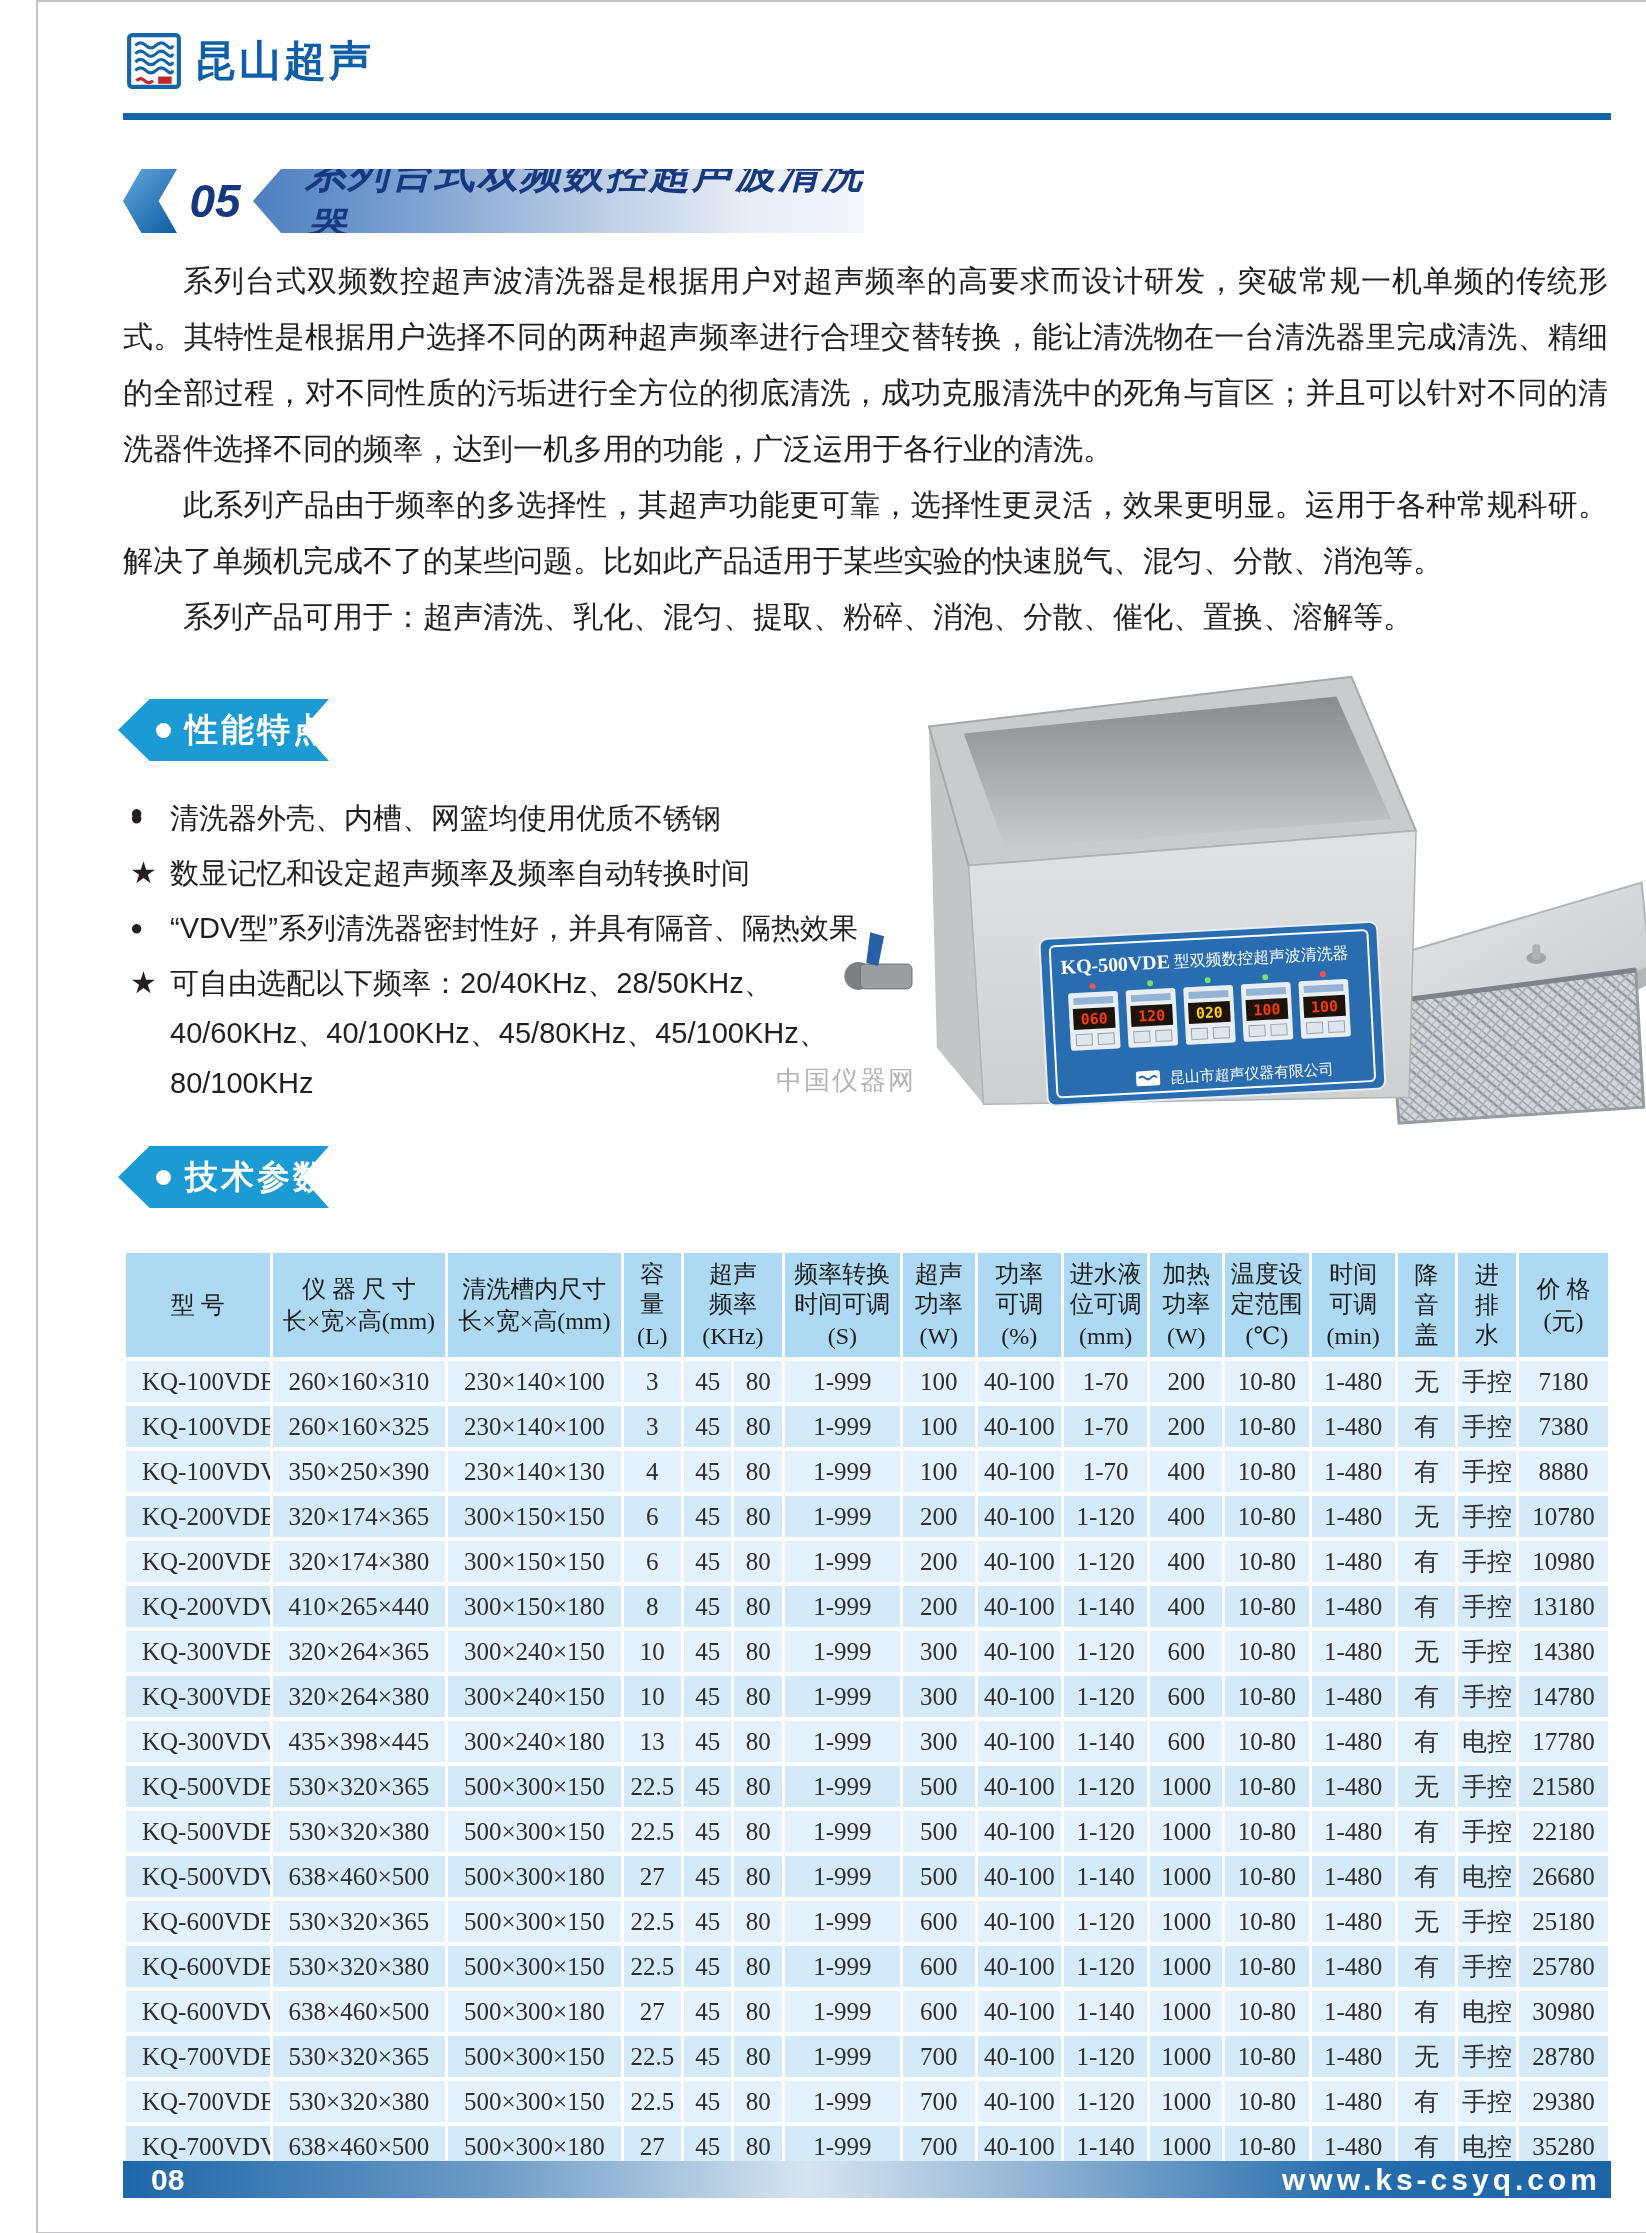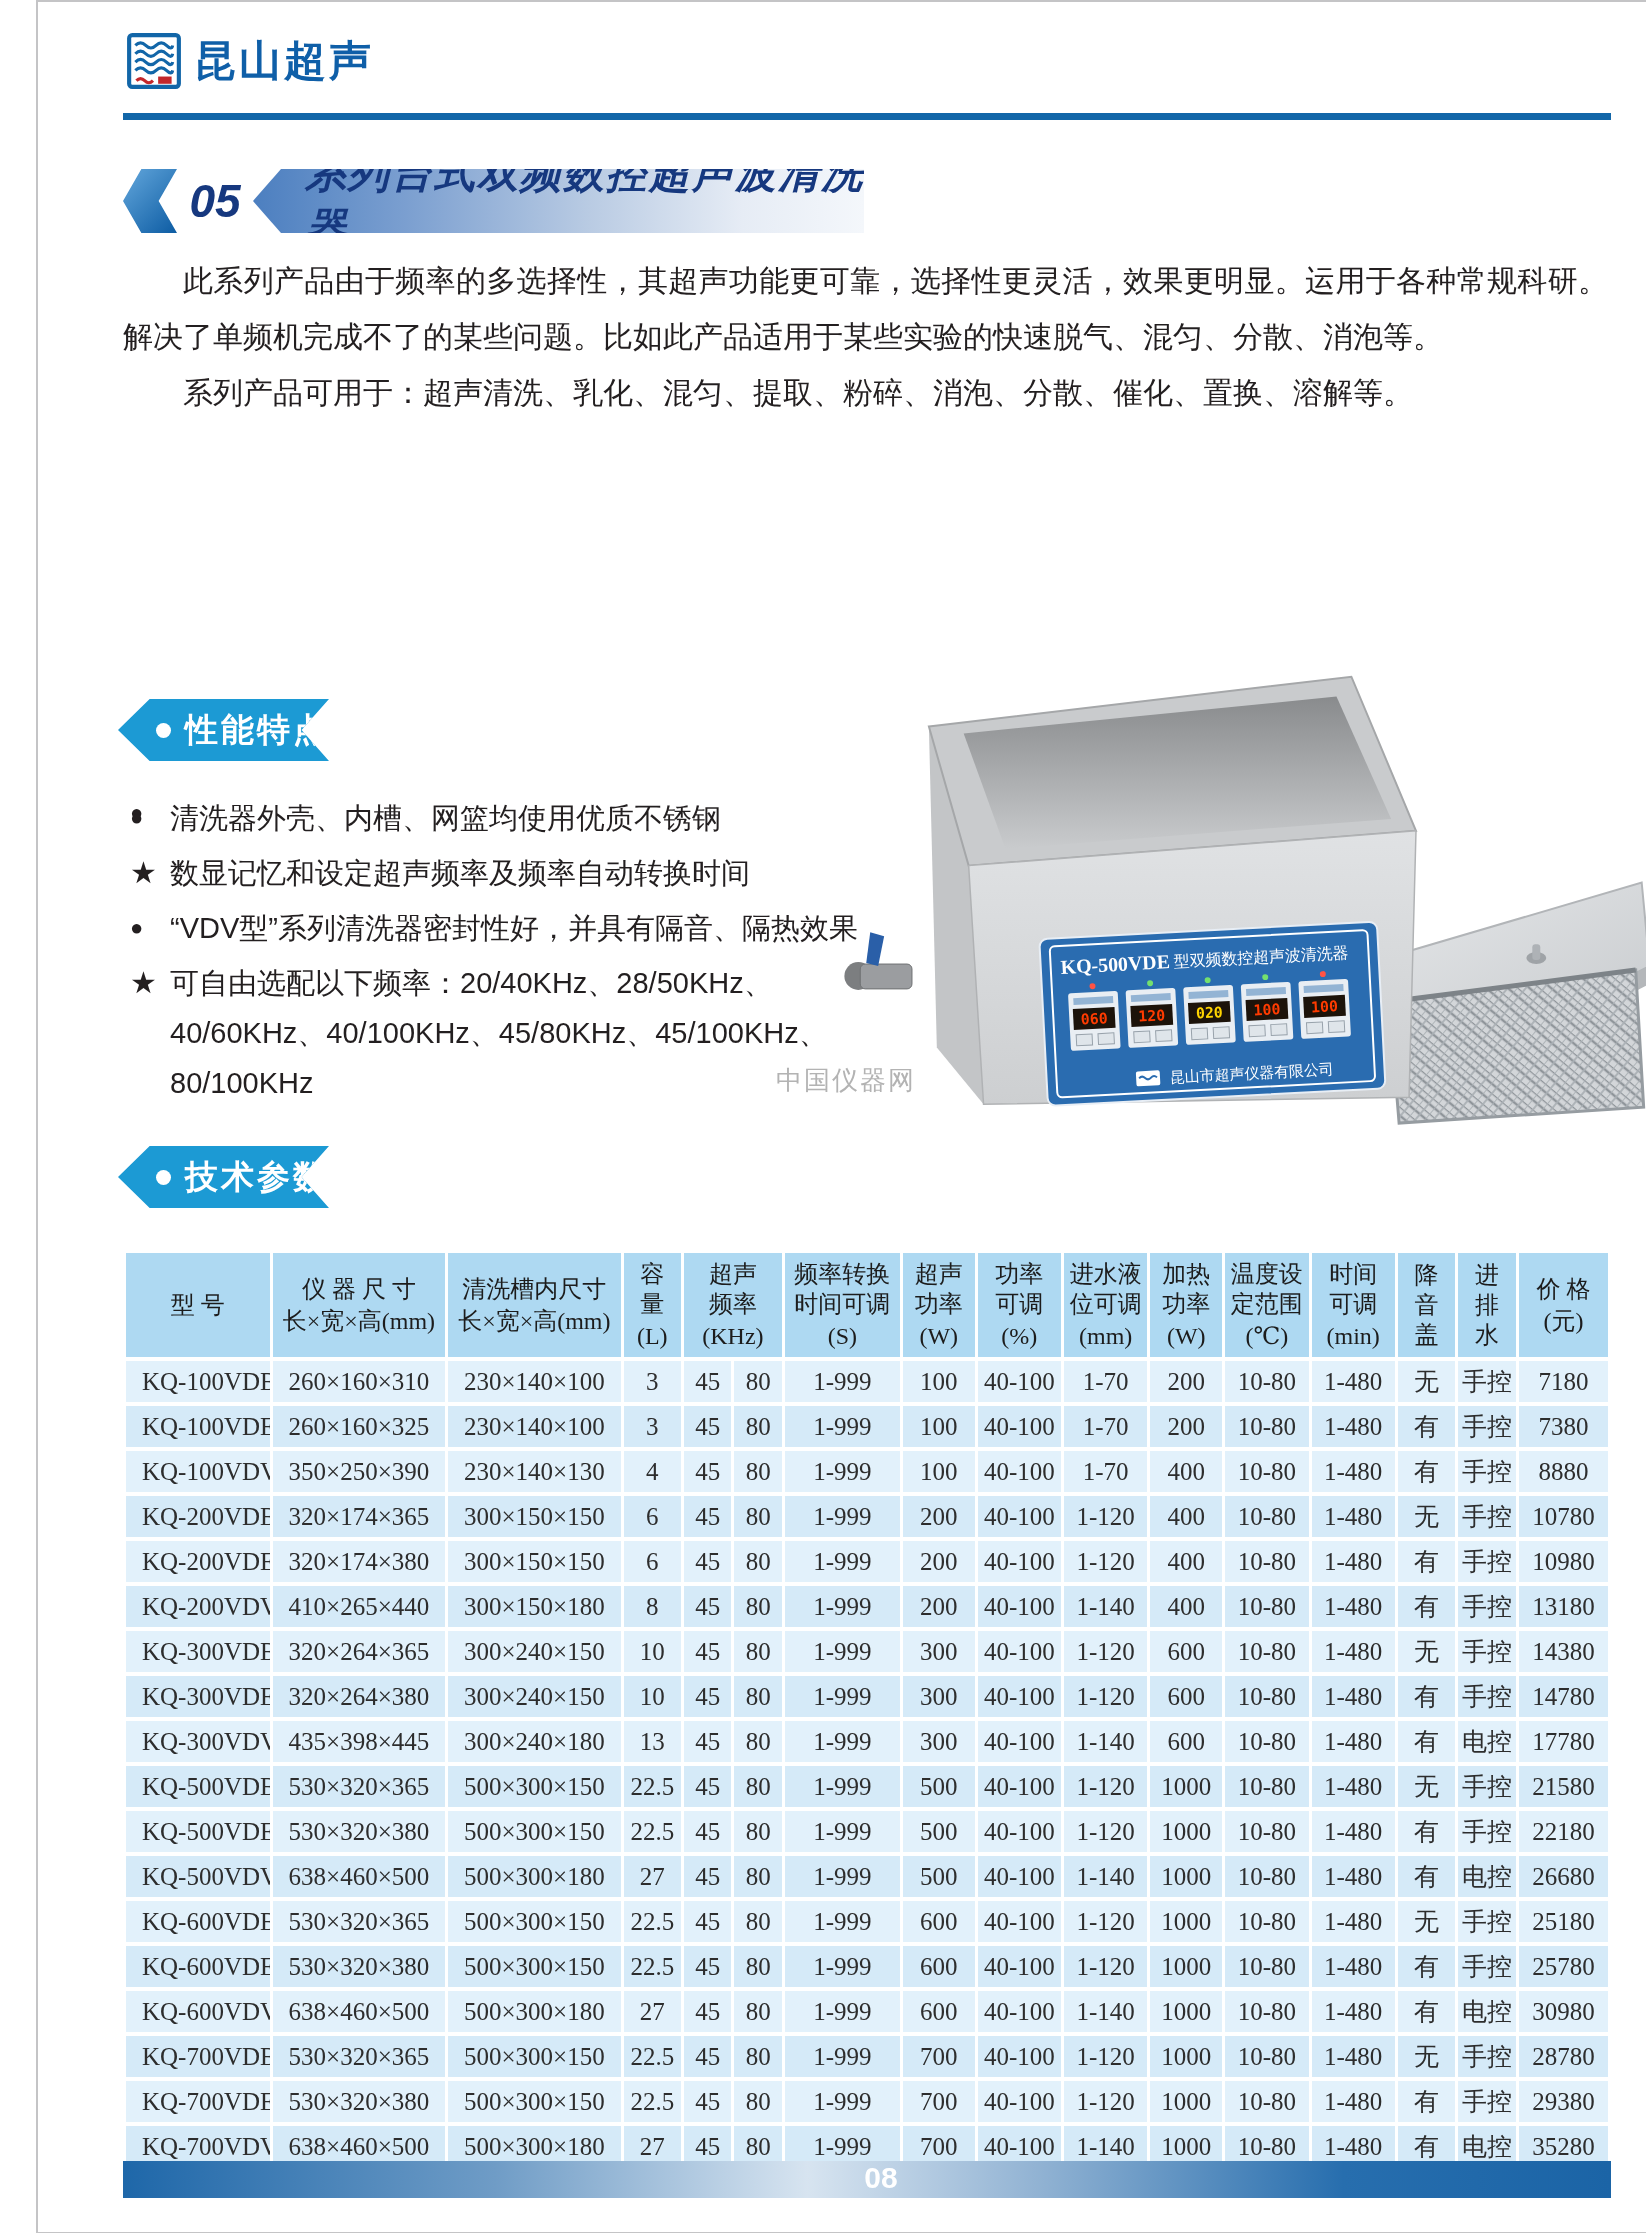--- a/index.html
+++ b/index.html
@@ -51,21 +51,21 @@
     vertical-align:middle; padding:4px 0; height:96px;}
   table.spec th .hl div{line-height:30px;}
   table.spec th .hu{line-height:30px; margin-top:2px;}
   table.spec td{background:#e2f1fb; text-align:center; font-size:25px; color:#2d2d2d;
     height:39px; overflow:hidden; white-space:nowrap;}
   table.spec tbody tr:nth-child(even) td{background:#d5eaf8;}
   table.spec td.model{text-align:left; padding-left:16px;}
   
   .footer-bar{position:absolute; left:85px; top:2159px; width:1488px; height:37px;
     background:linear-gradient(90deg,#1e67a9 0%,#6f9cc6 25%,#d7e4f0 46%,#8fb1d2 62%,#276eae 82%,#1b64a6 100%);
-    display:flex; align-items:center; justify-content:space-between; color:#fff;flex-direction:column;}
+    display:flex; align-items:center; justify-content:space-between; color:#fff;}
   .footer-bar .pgnum{font-size:30px; font-weight:700; padding-left:28px;}
   .footer-bar .site{font-size:30px; font-weight:700; letter-spacing:4px; padding-right:10px;}
 </style>
 </head>
 <body>
 
 <div class="page">
 
   <div class="brand">
     <svg width="56" height="58" viewBox="0 0 54 56">
@@ -81,20 +81,21 @@
   </div>
   <div class="header-rule"></div>
 
   <div class="title-banner">
     <div class="tb-chevron"></div>
     <div class="tb-num">05</div>
     <div class="tb-main">系列台式双频数控超声波清洗器</div>
   </div>
 
   <div class="intro">
+    <p>系列台式双频数控超声波清洗器是根据用户对超声频率的高要求而设计研发，突破常规一机单频的传统形式。其特性是根据用户选择不同的两种超声频率进行合理交替转换，能让清洗物在一台清洗器里完成清洗、精细的全部过程，对不同性质的污垢进行全方位的彻底清洗，成功克服清洗中的死角与盲区；并且可以针对不同的清洗器件选择不同的频率，达到一机多用的功能，广泛运用于各行业的清洗。</p>
     <p>此系列产品由于频率的多选择性，其超声功能更可靠，选择性更灵活，效果更明显。运用于各种常规科研。解决了单频机完成不了的某些问题。比如此产品适用于某些实验的快速脱气、混匀、分散、消泡等。</p>
     <p>系列产品可用于：超声清洗、乳化、混匀、提取、粉碎、消泡、分散、催化、置换、溶解等。</p>
   </div>
 
   <div class="ribbon features-rb">
     <span class="dot"></span>
     <span class="rb-label">性能特点</span>
   </div>
 
   <ul class="feature-list">

